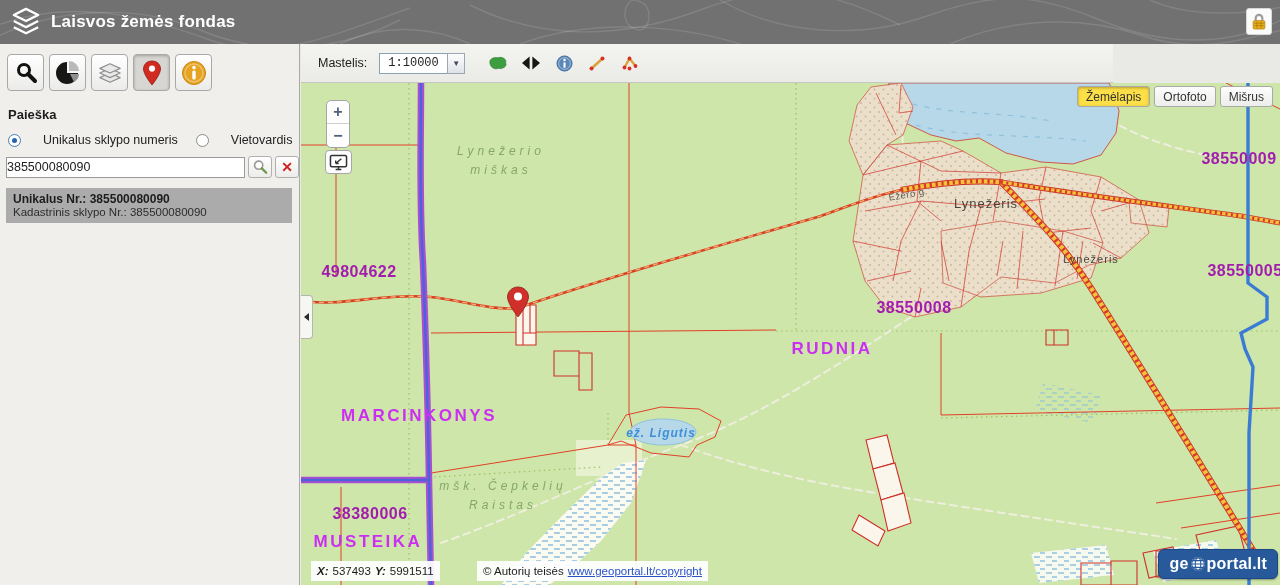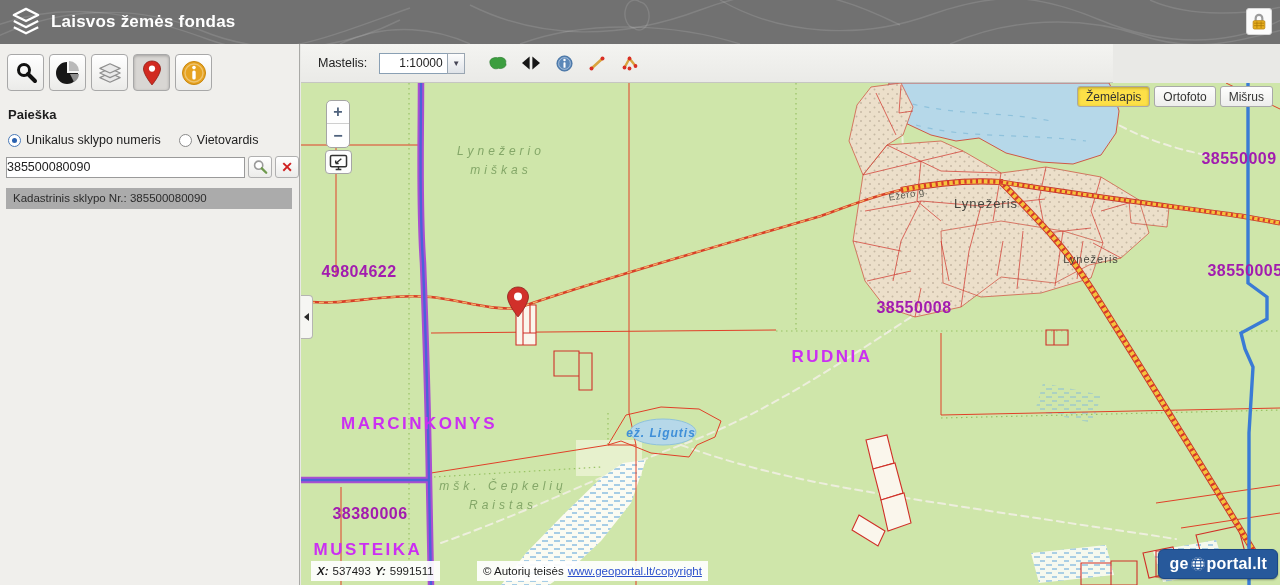--- a/index.html
+++ b/index.html
@@ -13,47 +13,47 @@
   .brand-title { color:#fff; font-size:17px; font-weight:bold; letter-spacing:.2px; }
   .lock-btn { position:absolute; right:8px; top:8px; width:26px; height:27px; background:#fbfbfb; border:1px solid #d7d7d7; border-radius:3px; display:flex; align-items:center; justify-content:center; cursor:pointer; }
 
   
   aside { position:absolute; left:0; top:44px; width:300px; height:541px; background:#f0efec; border-right:1px solid #a9a9a6; }
   .tools { display:flex; gap:5px; padding:10px 0 0 7px; }
   .tool-btn { width:37px; height:37px; border:1px solid #a8a8a8; border-radius:4px; background:linear-gradient(#ffffff,#ebebe9); display:flex; align-items:center; justify-content:center; cursor:pointer; }
   .tool-btn.active { background:#d8d6d3; box-shadow:inset 0 1px 3px rgba(0,0,0,.25); }
   .search-heading { font-size:13px; font-weight:bold; color:#1d1d1d; padding:16px 0 0 8px; }
   .radios { display:flex; gap:18px; padding:11px 0 0 8px; font-size:12.5px; color:#222; }
-  .radios label { display:flex; align-items:center; gap:5px; cursor:pointer; }
+  .radios label { display:flex; align-items:center; gap:22px; cursor:pointer; }
   .radios input { appearance:none; width:13px; height:13px; border:1px solid #8a8a8a; border-radius:50%; background:#fff; position:relative; }
   .radios input:checked { border-color:#4a7ab8; }
   .radios input:checked::after { content:""; position:absolute; left:3px; top:3px; width:5px; height:5px; border-radius:50%; background:#2b62b0; }
   .searchrow { display:flex; align-items:center; gap:3px; padding:9px 0 0 6px; }
   .searchrow input { width:240px; height:21px; border:1px solid #9a9a9a; font-size:12.5px; padding:0 0; color:#222; background:#fff; }
   .mini-btn { width:24px; height:22px; border:1px solid #b0b0b0; border-radius:3px; background:linear-gradient(#fff,#ececea); display:flex; align-items:center; justify-content:center; cursor:pointer; }
   .x-btn { color:#cf1f1f; font-weight:bold; font-size:14px; line-height:1; }
   .result { margin:10px 0 0 6px; width:286px; background:#ababab; padding:4px 7px 5px; font-size:11.5px; color:#2c2c2c; }
   .result .l1 { font-weight:bold; font-size:12px; color:#1d1d1d; }
 
   
   #maptoolbar { position:absolute; left:301px; top:44px; width:812px; height:39px; background:linear-gradient(#f4f4f1,#eaeae7); border-bottom:1px solid #c6c6c2; display:flex; align-items:center; }
   .scale-label { font-size:12.5px; color:#222; margin-left:17px; }
   .scale-select { margin-left:12px; display:flex; height:21px; cursor:pointer; }
-  .scale-field { width:68px; background:#fff; border:1px solid #8aa0b4; border-right:none; font-size:12px; color:#222; display:flex; align-items:center; padding-left:19px; }
+  .scale-field { width:68px; background:#fff; border:1px solid #8aa0b4; border-right:none; font-size:12px; color:#222; display:flex; align-items:center; padding-left:8px;font-family:Liberation Mono, monospace; }
   .scale-arrow { width:18px; border:1px solid #9aa6b2; background:linear-gradient(#fdfdfd,#dfe3e8); display:flex; align-items:center; justify-content:center; font-size:8px; color:#445; }
   .tb-icons { display:flex; align-items:center; gap:11px; margin-left:22px; }
   .tb-icon { width:22px; height:20px; display:flex; align-items:center; justify-content:center; cursor:pointer; background:none; border:none; }
 
   
   #map { position:absolute; left:301px; top:83px; width:979px; height:502px; overflow:hidden; background:#cfe6aa; cursor:default; }
   #mapsvg { position:absolute; left:0; top:0; }
   #map-labels { position:absolute; inset:0; pointer-events:none; }
   .mlabel { position:absolute; transform:translate(-50%,-50%); white-space:pre-line; text-align:center; }
   .mlabel.cad { color:#a21caf; font-weight:bold; font-size:16px; letter-spacing:.5px; }
-  .mlabel.town { color:#cb2ff2; font-weight:bold; font-size:17px; letter-spacing:2.5px;margin-top:8px; }
+  .mlabel.town { color:#cb2ff2; font-weight:bold; font-size:17px; letter-spacing:2.5px; }
   .mlabel.forest { color:#84a768; font-style:italic; font-size:12px; letter-spacing:4px; line-height:1.6; }
   .mlabel.water { color:#3f8fd8; font-style:italic; font-weight:bold; font-size:12px; letter-spacing:1px; }
   .mlabel.village { color:#45453e; font-size:13px; letter-spacing:1px; }
   .mlabel.village.small { font-size:11px; }
   .mlabel.street { color:#5a5a50; font-size:9.5px; letter-spacing:.5px; }
 
   .basemap-btns { position:absolute; top:3px; right:7px; display:flex; gap:4px; }
   .bm-btn { height:21px; padding:0 8px; font-size:12px; color:#333; border:1px solid #a9a9a9; border-radius:3px; background:linear-gradient(#fdfdfd,#ededeb); cursor:pointer; }
   .bm-btn.active { background:#fde047; box-shadow:inset 0 1px 3px rgba(0,0,0,.3); }
 
@@ -176,20 +176,21 @@
           <circle cx="7.5" cy="7" r="4.6" fill="#fff" stroke="#9a9a9a" stroke-width="1.8"></circle>
           <path d="M11,10.5 L16,15.5" stroke="#6f9a4e" stroke-width="2.6" stroke-linecap="round"></path>
         </svg>
       </button>
       <button class="mini-btn">
         <span class="x-btn">✕</span>
       </button>
     </div>
 
     <div class="result">
+      <div class="l1">Unikalus Nr.: 385500080090</div>
       <div class="l2">Kadastrinis sklypo Nr.: 385500080090</div>
     </div>
   </aside>
 
   <div id="maptoolbar">
     <span class="scale-label">Mastelis:</span>
     <div class="scale-select">
       <div class="scale-field">1:10000</div>
       <div class="scale-arrow">▼</div>
     </div>

